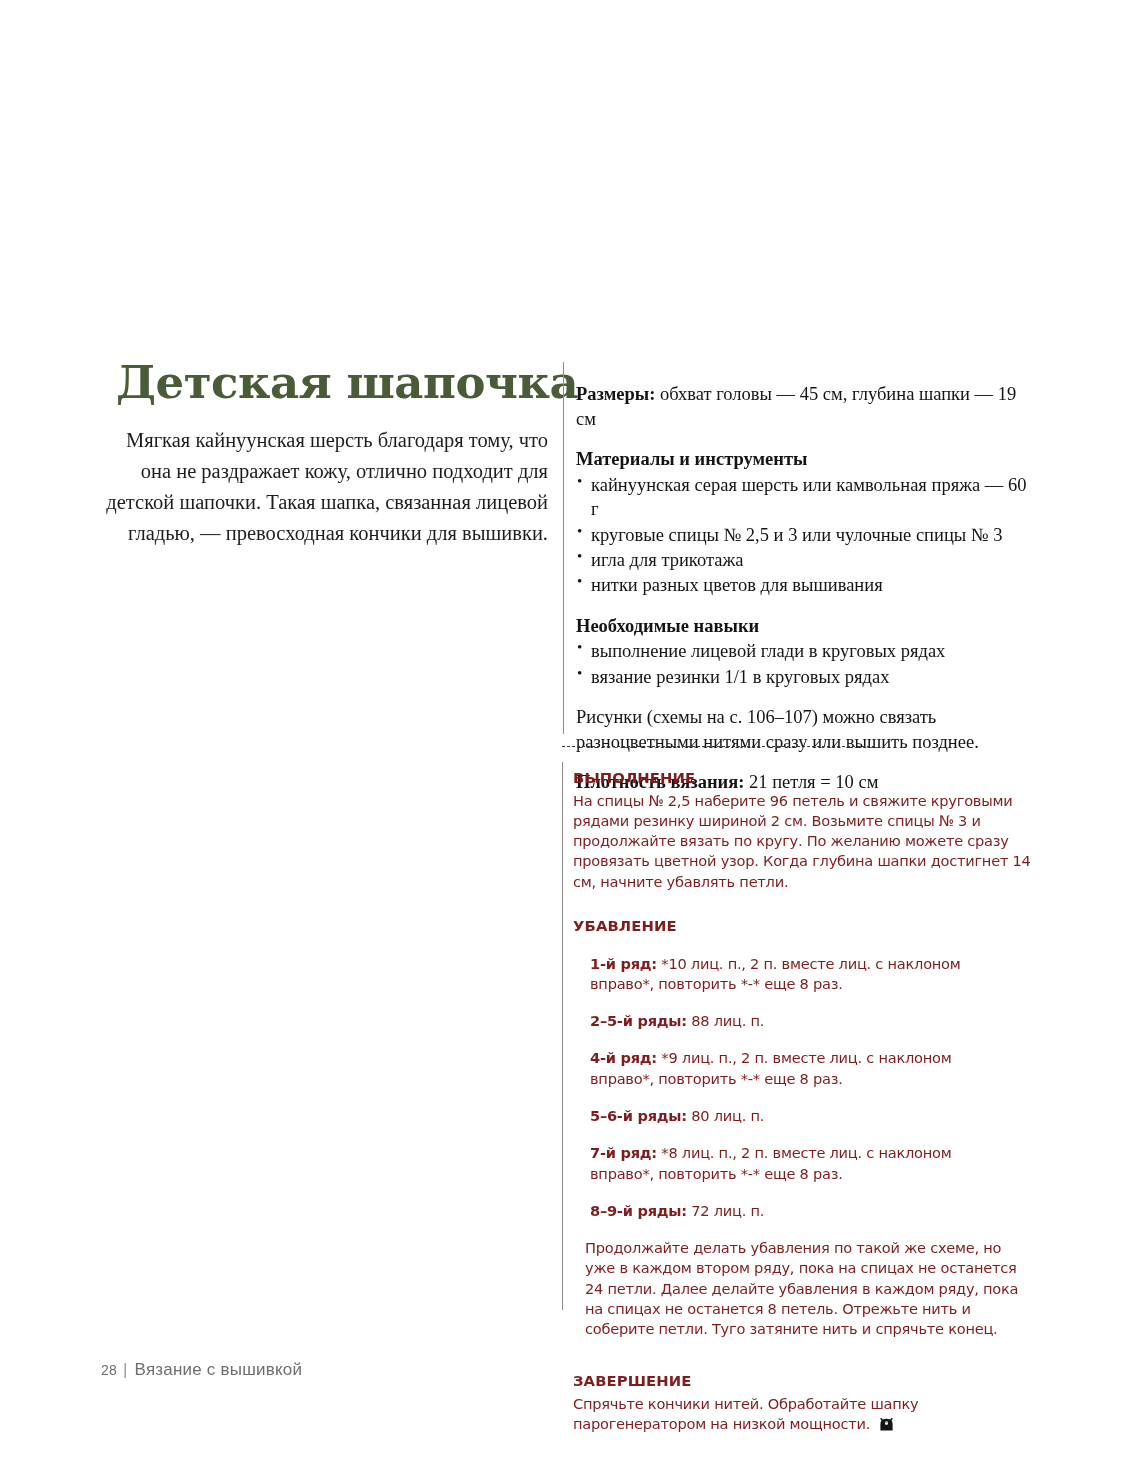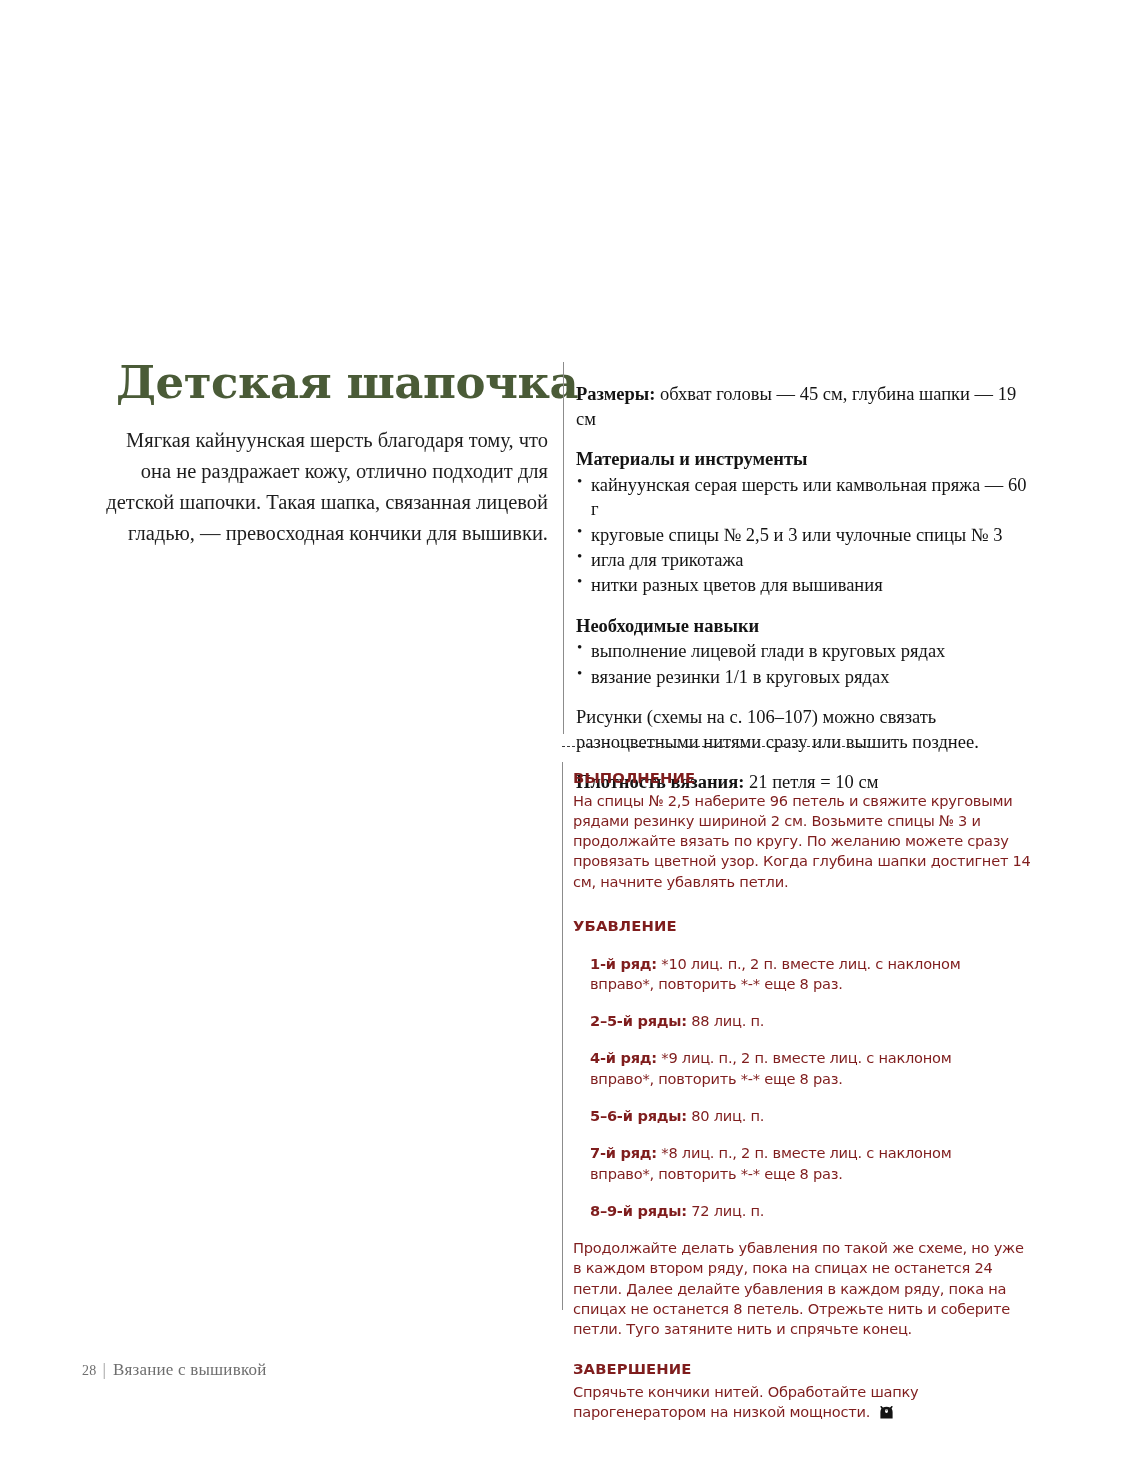--- a/index.html
+++ b/index.html
@@ -129,35 +129,35 @@
     font-weight: 700;
     font-size: 14.8px;
     letter-spacing: 0.1px;
     margin: 0 0 2px 0;
   }
   .sect-body { margin: 0; }
   .sect-gap { height: 24px; }
   .sect-gap-sm { height: 20px; }
   .row-line { margin: 17px; }
   .row-label { font-weight: 700; }
-  .after-rows { margin: 0; }
+  .after-rows { margin: 12px; }
   .end-icon {
     display: inline-block;
     vertical-align: -3px;
     margin-left: 9px;
     width: 15px;
     height: 15px;
   }
 
   
   .footer {
     position: absolute;
-    left: 82px;
+    left: 101px;
     top: 1360px;
-    font-family: Liberation Serif, serif;
+    font-family: Liberation Sans, sans-serif;
     font-size: 17px;
     color: #6e6e6e;
     letter-spacing: 0.2px;
     white-space: nowrap;
   }
   .footer .pg { font-size: 14px; }
   .footer .bar { margin: 0 7px 0 6px; color: #9a9a9a; }
 </style>
 </head>
 <body>

